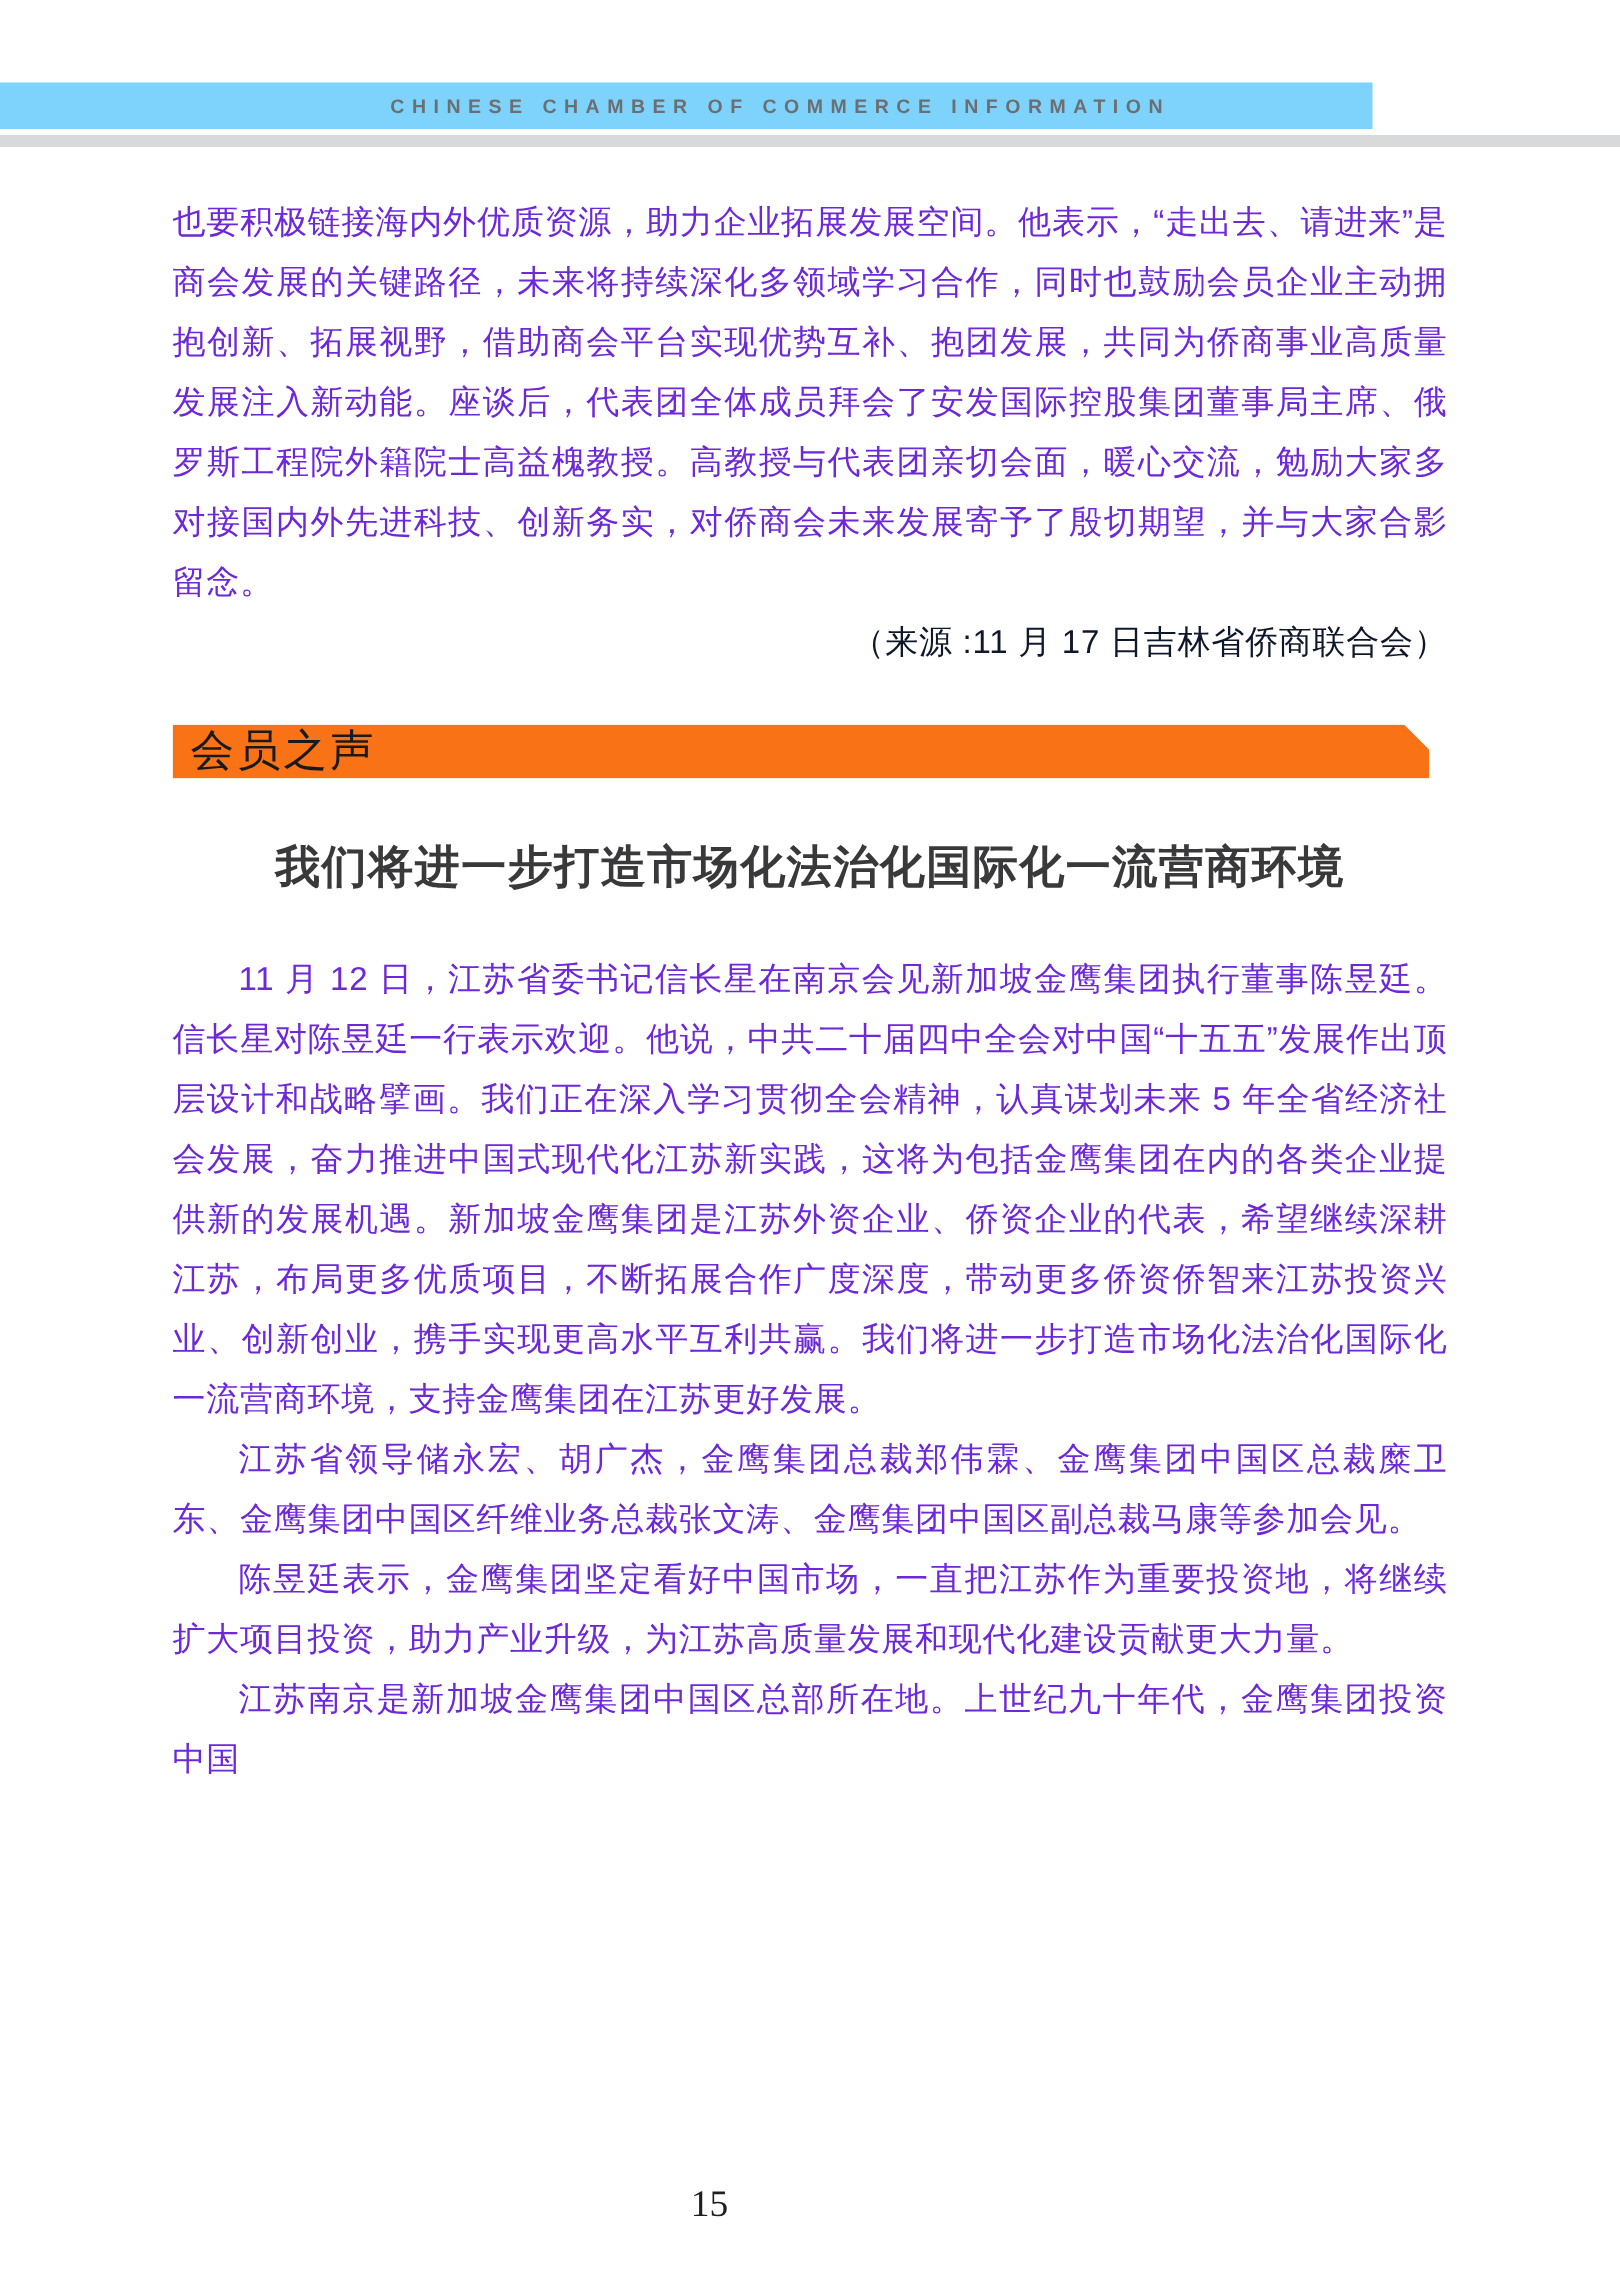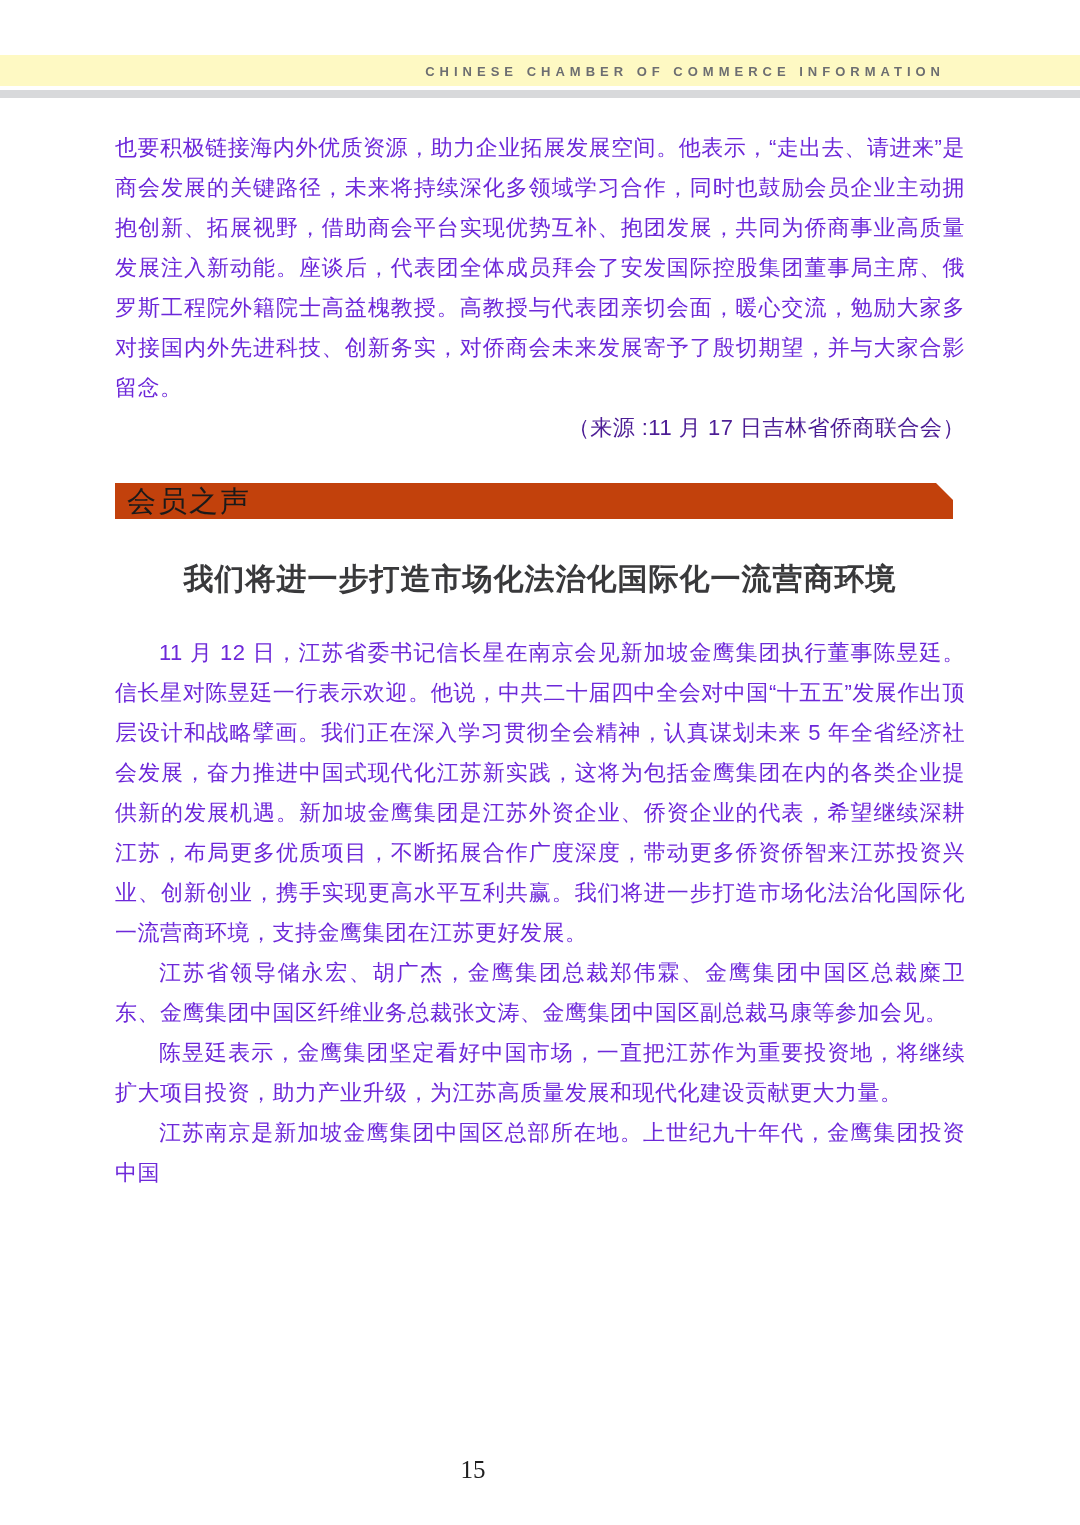--- a/index.html
+++ b/index.html
@@ -7,22 +7,22 @@
     position: relative;
     width: 1080px;
     height: 1525px;
     background: #ffffff;
     overflow: hidden;
     font-family: "Liberation Sans", sans-serif;
   }
   .topbar {
     position: absolute;
     top: 55px; left: 0;
-    width: 1080px; height: 31px;
-    background: #fef9c3;
+    width: 915px; height: 31px;
+    background: #7dd3fc;
   }
   .banner-text {
     position: absolute;
     right: 135px;
     top: 50%;
     transform: translateY(-50%);
     font-size: 13px;
     font-weight: bold;
     letter-spacing: 5px;
     color: #6d6e71;
@@ -47,30 +47,30 @@
     color: #6d28d9;
     text-align: justify;
     text-indent: 2em;
     letter-spacing: 0.5px;
   }
   .no-indent { text-indent: 0; }
   .source-line {
     margin: 0;
     font-size: 22px;
     line-height: 40px;
-    color: #4c1d95;
+    color: #0f172a;
     text-align: right;
     text-indent: 0;
     letter-spacing: 0.5px;
   }
   .section-band {
     margin-top: 35px;
     width: 838px;
     height: 36px;
-    background: #c2410c;
+    background: #f97316;
     clip-path: polygon(0 0, calc(100% - 17px) 0, 100% 17px, 100% 100%, 0 100%);
     display: flex;
     align-items: center;
   }
   .section-title {
     font-family: "Liberation Serif", serif;
     font-size: 29px;
     color: #1a1a1a;
     padding-left: 12px;
     letter-spacing: 2px;

